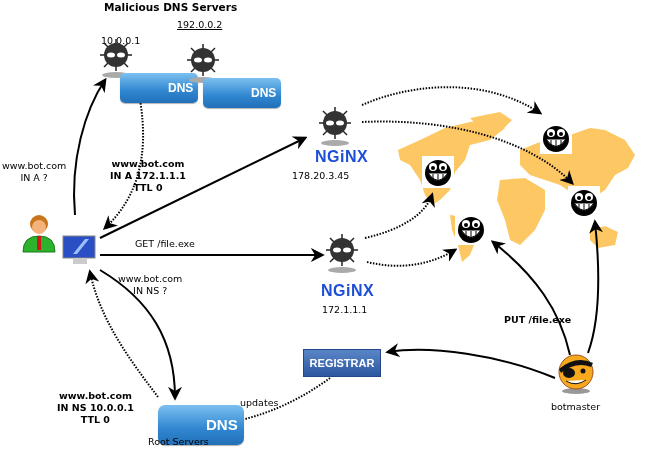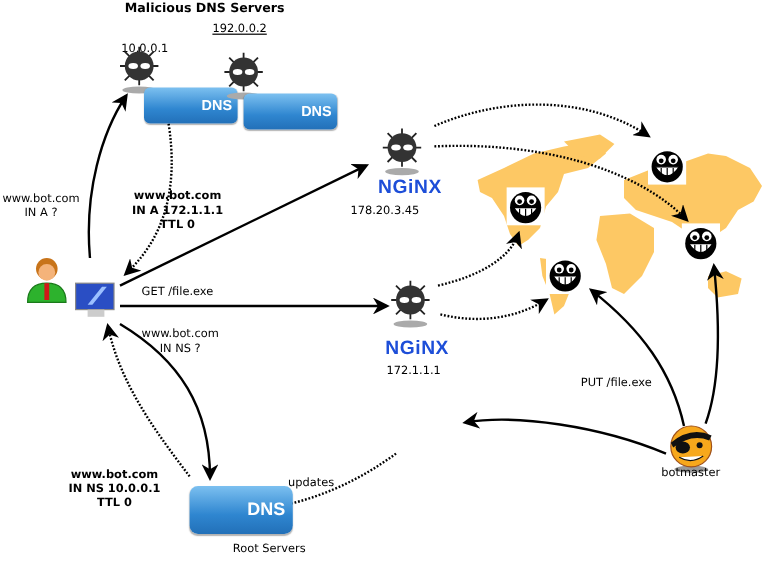--- a/index.html
+++ b/index.html
@@ -112,38 +112,39 @@
       <circle cx="24" cy="10" r="9" fill="#c8741a"></circle>
       <circle cx="24" cy="13" r="7" fill="#f4b37a"></circle>
       <path d="M8,38 Q8,22 24,22 Q40,22 40,38 Z" fill="#2db22d" stroke="#1a7a1a"></path>
       <rect x="22" y="22" width="4" height="14" fill="#d01818"></rect>
       <rect x="48" y="22" width="32" height="22" fill="#2a4ec4" stroke="#888"></rect>
       <path d="M58,40 L70,25 L74,25 L62,40 Z" fill="#9cc0ff"></path>
       <rect x="58" y="44" width="14" height="6" fill="#ccc"></rect>
     </svg>
   </div>
 
-  <div class="lbl" style="left:118px; top:238px;">GET /file.exe</div>
+  <div class="lbl" style="left:135px; top:238px;">GET /file.exe</div>
 
   <div class="lbl" style="left:118px; top:273px;">
     <div>www.bot.com</div>
     <div>IN NS ?</div>
   </div>
 
   <div class="lbl bold" style="left:57px; top:390px;">
     <div>www.bot.com</div>
     <div>IN NS 10.0.0.1</div>
     <div>TTL 0</div>
   </div>
 
   <div class="dns-badge dns-big" style="left:158px; top:405px;">DNS</div>
-  <div class="lbl" style="left:148px; top:452px;margin-left:46px;">Root Servers</div>
+  <div class="lbl" style="left:148px; top:436px;">Root Servers</div>
 
   <div class="lbl" style="left:240px; top:397px;text-align:center;">updates</div>
 
+  <div class="registrar" style="left:303px; top:349px;">REGISTRAR</div>
 
   <div class="node" style="left:315px; top:105px;">
     <svg width="40" height="42">
       <ellipse cx="20" cy="38" rx="14" ry="3" fill="#aaa"></ellipse>
       <g stroke="#222" stroke-width="1.5">
         <line x1="20" y1="2" x2="20" y2="34"></line>
           <line x1="4" y1="18" x2="36" y2="18"></line>
         <line x1="8" y1="6" x2="32" y2="30"></line>
           <line x1="32" y1="6" x2="8" y2="30"></line>
       </g>
@@ -222,30 +223,30 @@
         <circle cx="21" cy="11" r="4" fill="#fff"></circle>
       <circle cx="11" cy="12" r="2" fill="#000"></circle>
         <circle cx="21" cy="12" r="2" fill="#000"></circle>
       <path d="M6,17 Q16,32 26,17 Z" fill="#fff" stroke="#000"></path>
       <line x1="11" y1="18" x2="11" y2="27" stroke="#000"></line>
         <line x1="16" y1="18" x2="16" y2="29" stroke="#000"></line>
         <line x1="21" y1="18" x2="21" y2="27" stroke="#000"></line>
     </svg>
   </div>
 
-  <div class="lbl" style="left:484px; top:314px;">PUT /file.exe</div>
+  <div class="lbl" style="left:504px; top:314px;font-weight:bold;">PUT /file.exe</div>
 
   <div class="lbl" style="left:416px; top:364px;">
   </div>
 
   <div class="node" style="left:556px; top:353px;">
     <svg width="40" height="42">
       <ellipse cx="20" cy="38" rx="14" ry="3" fill="#999"></ellipse>
       <circle cx="20" cy="19" r="17" fill="#f7a81c" stroke="#a0521a"></circle>
       <path d="M3,16 Q20,2 37,10 L35,14 Q20,8 5,20 Z" fill="#111"></path>
       <ellipse cx="13" cy="20" rx="6" ry="5" fill="#111"></ellipse>
       <circle cx="27" cy="18" r="2.5" fill="#111"></circle>
       <path d="M10,28 Q20,34 30,27" fill="#fff" stroke="#111"></path>
     </svg>
   </div>
-  <div class="lbl" style="left:551px; top:389px;">botmaster</div>
+  <div class="lbl" style="left:551px; top:401px;">botmaster</div>
 
 </div>
 
 </body></html>

